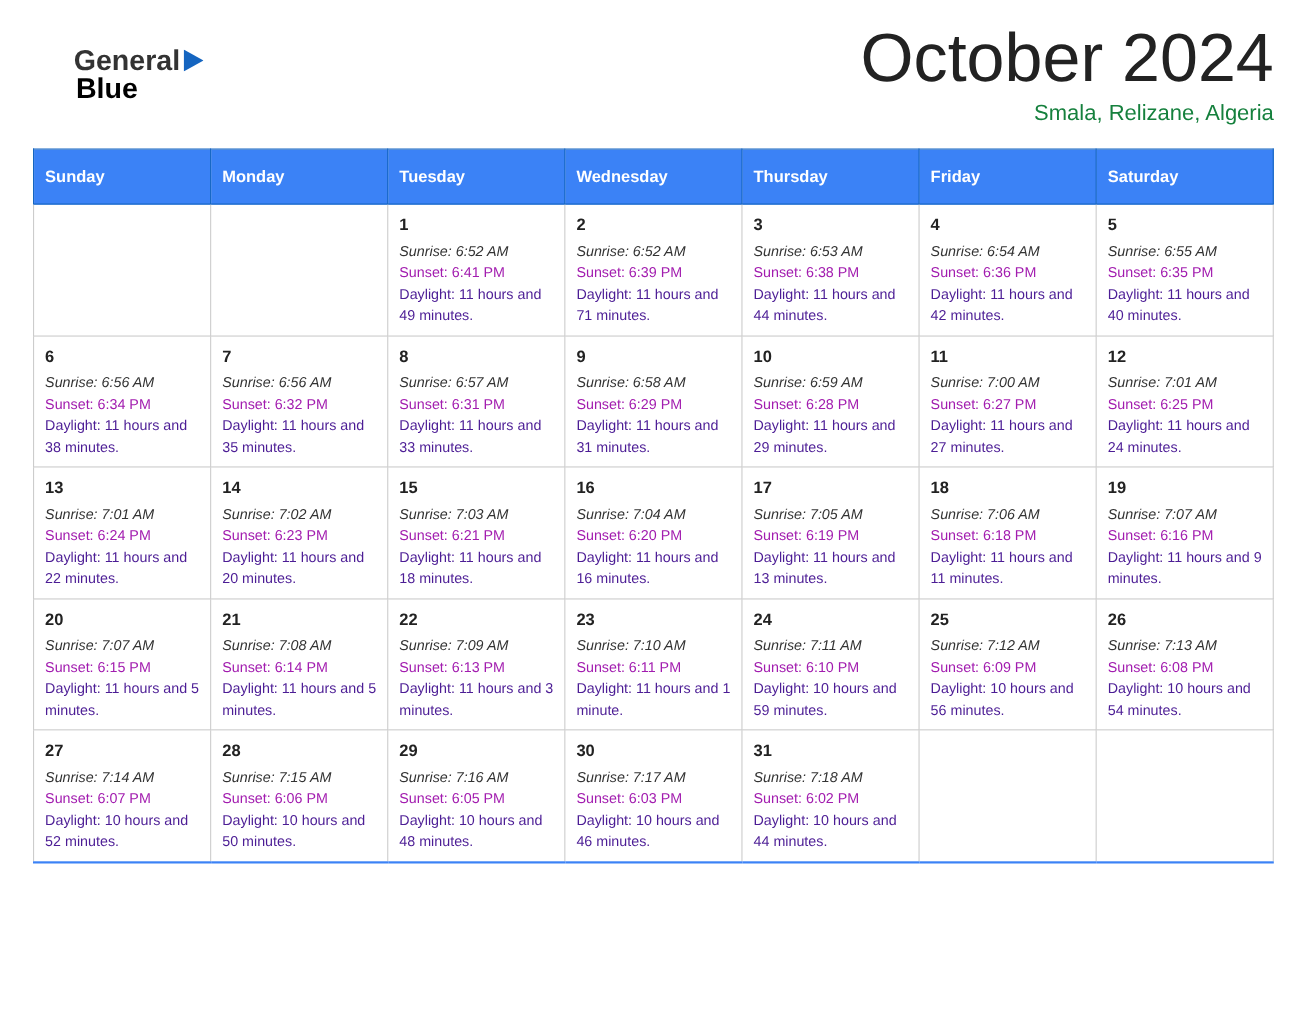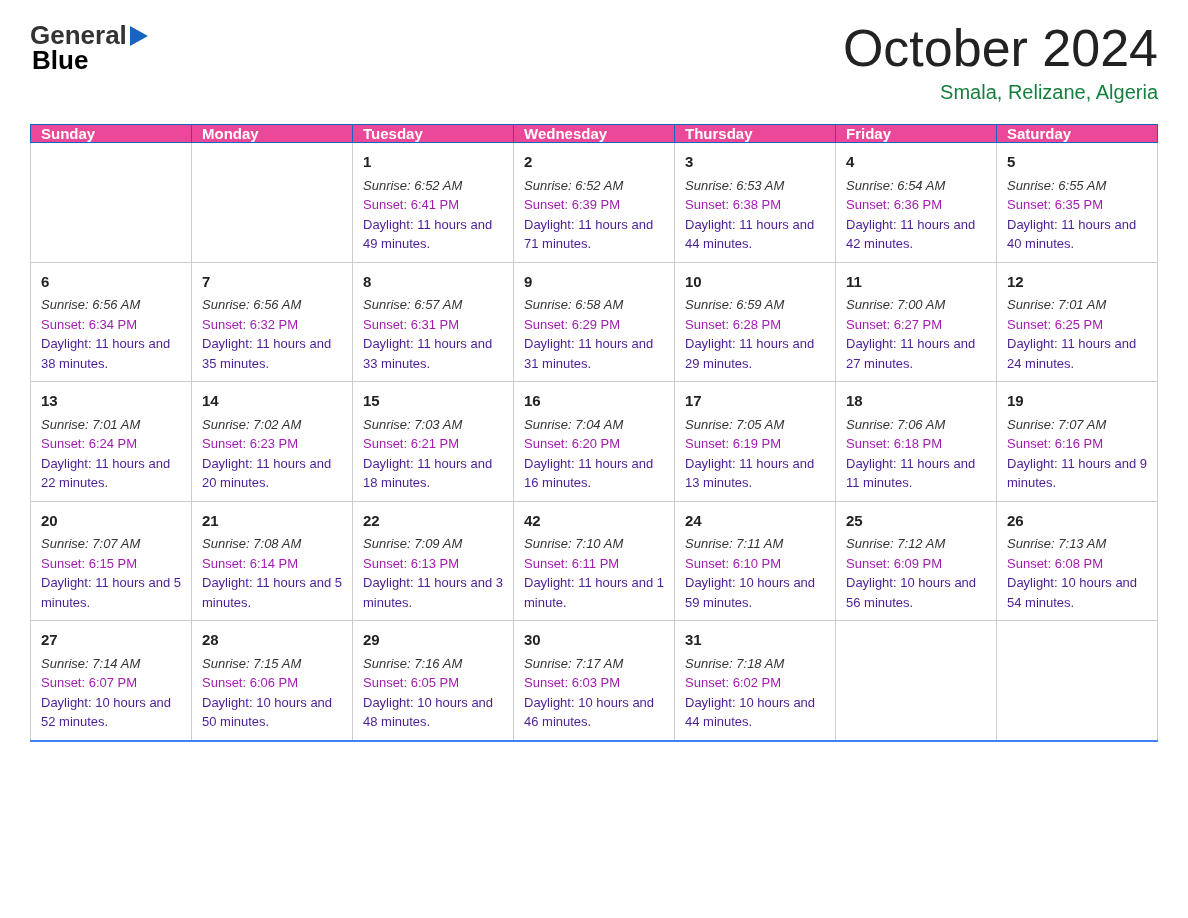--- a/index.html
+++ b/index.html
@@ -6,48 +6,49 @@
     body {
       font-family: Arial, sans-serif;
       background: #fff;
       padding: 20px 30px;
       width: 1188px;
       min-height: 918px;
     }
     .header {
       display: flex;
       justify-content: space-between;
-      align-items: flex-start;
+      align-items: center;
       margin-bottom: 20px;
+      margin-left: 37px;
     }
     .title-section {
       text-align: right;
     }
     .month-title {
-      font-size: 52px;
+      font-size: 62px;
       font-weight: normal;
       color: #222;
       line-height: 1.1;
     }
     .location {
       font-size: 20px;
       color: #15803d;
       margin-top: 4px;
     }
     table {
       width: 100%;
       border-collapse: collapse;
       table-layout: fixed;
     }
     thead tr th {
-      background-color: #ec4899;
+      background-color: #3b82f6;
       color: #fff;
       font-size: 15px;
       font-weight: bold;
-      padding: 0 10px;
+      padding: 16px 10px;
       text-align: left;
       border: 1px solid #1565C0;
     }
     tbody tr td {
       border: 1px solid #ccc;
       padding: 8px 10px;
       vertical-align: top;
       font-size: 13px;
       color: #333;
       line-height: 1.5;
@@ -145,21 +146,21 @@
         <td><span class="day-num">15</span><span class="sunrise">Sunrise: 7:03 AM</span><br><span class="sunset">Sunset: 6:21 PM</span><br><span class="daylight">Daylight: 11 hours and 18 minutes.</span></td>
         <td><span class="day-num">16</span><span class="sunrise">Sunrise: 7:04 AM</span><br><span class="sunset">Sunset: 6:20 PM</span><br><span class="daylight">Daylight: 11 hours and 16 minutes.</span></td>
         <td><span class="day-num">17</span><span class="sunrise">Sunrise: 7:05 AM</span><br><span class="sunset">Sunset: 6:19 PM</span><br><span class="daylight">Daylight: 11 hours and 13 minutes.</span></td>
         <td><span class="day-num">18</span><span class="sunrise">Sunrise: 7:06 AM</span><br><span class="sunset">Sunset: 6:18 PM</span><br><span class="daylight">Daylight: 11 hours and 11 minutes.</span></td>
         <td><span class="day-num">19</span><span class="sunrise">Sunrise: 7:07 AM</span><br><span class="sunset">Sunset: 6:16 PM</span><br><span class="daylight">Daylight: 11 hours and 9 minutes.</span></td>
       </tr>
       <tr>
         <td><span class="day-num">20</span><span class="sunrise">Sunrise: 7:07 AM</span><br><span class="sunset">Sunset: 6:15 PM</span><br><span class="daylight">Daylight: 11 hours and 5 minutes.</span></td>
         <td><span class="day-num">21</span><span class="sunrise">Sunrise: 7:08 AM</span><br><span class="sunset">Sunset: 6:14 PM</span><br><span class="daylight">Daylight: 11 hours and 5 minutes.</span></td>
         <td><span class="day-num">22</span><span class="sunrise">Sunrise: 7:09 AM</span><br><span class="sunset">Sunset: 6:13 PM</span><br><span class="daylight">Daylight: 11 hours and 3 minutes.</span></td>
-        <td><span class="day-num">42</span><span class="sunrise">Sunrise: 7:10 AM</span><br><span class="sunset">Sunset: 6:11 PM</span><br><span class="daylight">Daylight: 11 hours and 1 minute.</span></td>
+        <td><span class="day-num">23</span><span class="sunrise">Sunrise: 7:10 AM</span><br><span class="sunset">Sunset: 6:11 PM</span><br><span class="daylight">Daylight: 11 hours and 1 minute.</span></td>
         <td><span class="day-num">24</span><span class="sunrise">Sunrise: 7:11 AM</span><br><span class="sunset">Sunset: 6:10 PM</span><br><span class="daylight">Daylight: 10 hours and 59 minutes.</span></td>
         <td><span class="day-num">25</span><span class="sunrise">Sunrise: 7:12 AM</span><br><span class="sunset">Sunset: 6:09 PM</span><br><span class="daylight">Daylight: 10 hours and 56 minutes.</span></td>
         <td><span class="day-num">26</span><span class="sunrise">Sunrise: 7:13 AM</span><br><span class="sunset">Sunset: 6:08 PM</span><br><span class="daylight">Daylight: 10 hours and 54 minutes.</span></td>
       </tr>
       <tr>
         <td><span class="day-num">27</span><span class="sunrise">Sunrise: 7:14 AM</span><br><span class="sunset">Sunset: 6:07 PM</span><br><span class="daylight">Daylight: 10 hours and 52 minutes.</span></td>
         <td><span class="day-num">28</span><span class="sunrise">Sunrise: 7:15 AM</span><br><span class="sunset">Sunset: 6:06 PM</span><br><span class="daylight">Daylight: 10 hours and 50 minutes.</span></td>
         <td><span class="day-num">29</span><span class="sunrise">Sunrise: 7:16 AM</span><br><span class="sunset">Sunset: 6:05 PM</span><br><span class="daylight">Daylight: 10 hours and 48 minutes.</span></td>
         <td><span class="day-num">30</span><span class="sunrise">Sunrise: 7:17 AM</span><br><span class="sunset">Sunset: 6:03 PM</span><br><span class="daylight">Daylight: 10 hours and 46 minutes.</span></td>
         <td><span class="day-num">31</span><span class="sunrise">Sunrise: 7:18 AM</span><br><span class="sunset">Sunset: 6:02 PM</span><br><span class="daylight">Daylight: 10 hours and 44 minutes.</span></td>

